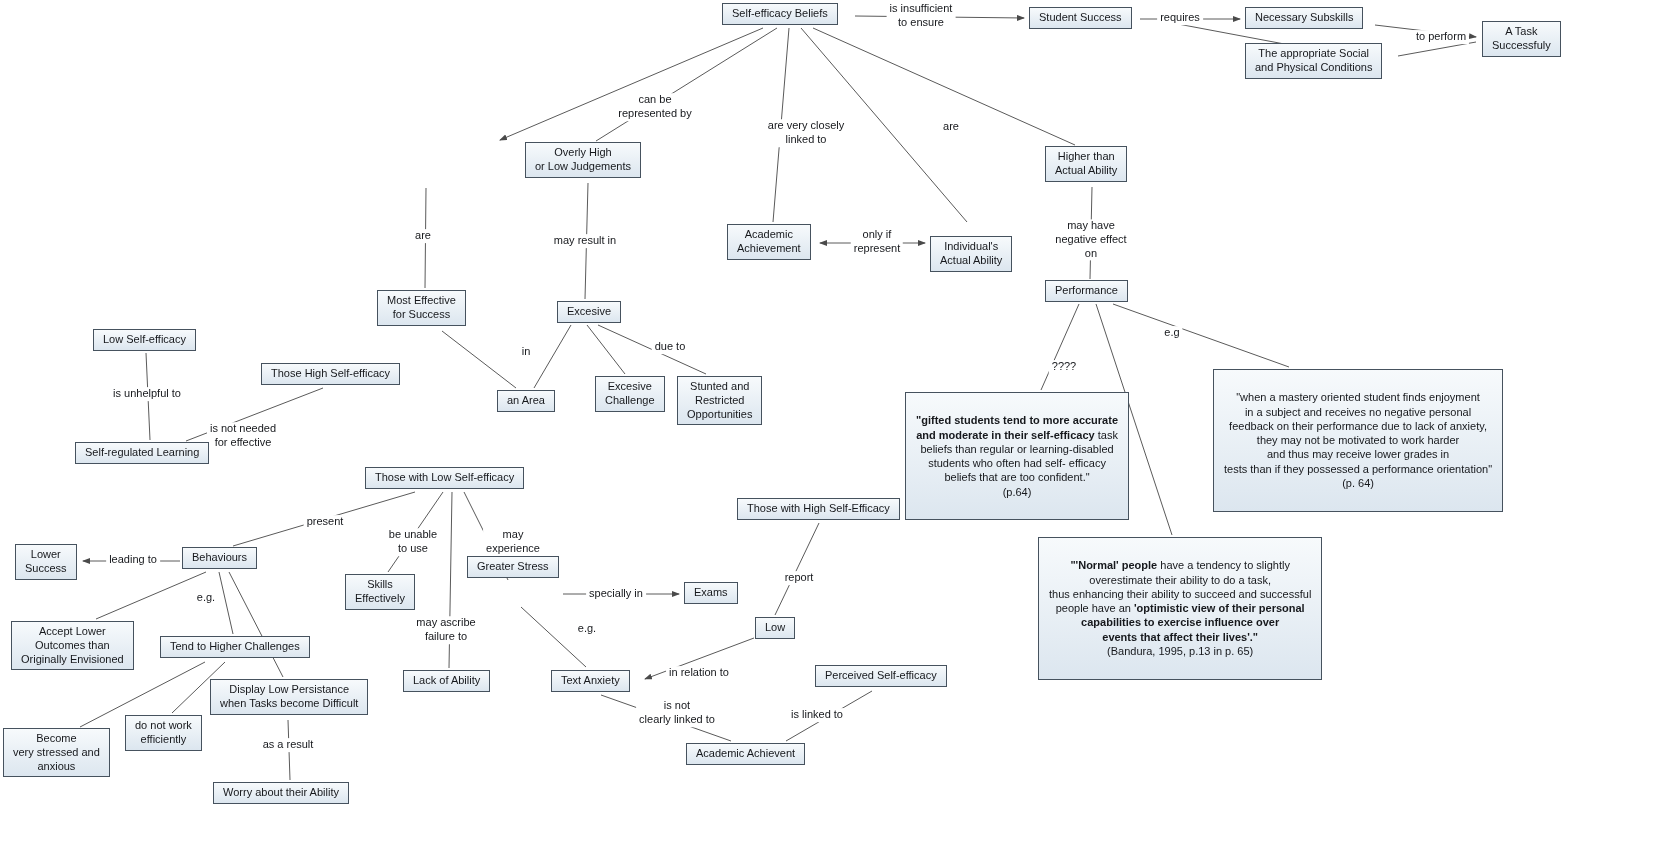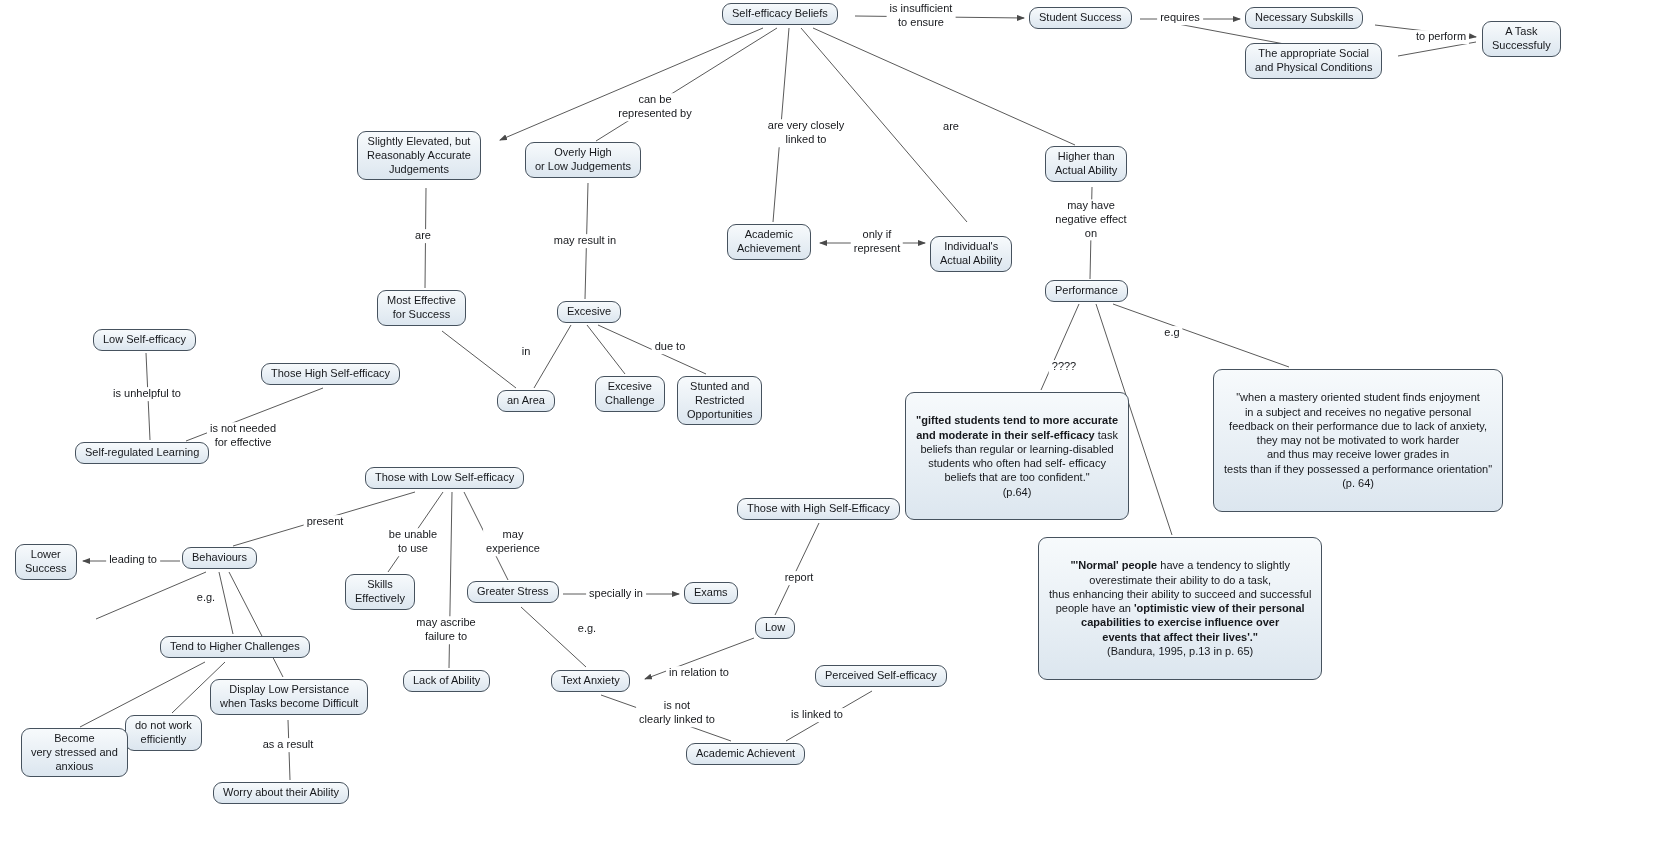--- a/index.html
+++ b/index.html
@@ -8,21 +8,21 @@
   #wires { position:absolute; left:0; top:0; width:1664px; height:860px; z-index:1; }
   .e { stroke:#5a5a5a; stroke-width:1; fill:none; }
   .lbl {
     position:absolute; transform:translate(-50%,-50%);
     background:#ffffff; padding:0 3px; text-align:center;
     white-space:pre-line; font-size:11px; line-height:1.25; color:#16181c; z-index:2;
   }
   .node {
     position:absolute; z-index:3;
     background:linear-gradient(#f7fafc,#dce6ef);
-    border:1px solid #46525e; border-radius:9px;
+    border:1px solid #46525e; border-radius:0;
     padding:3px 9px; text-align:center;
     white-space:pre-line; font-size:11px; line-height:1.25; color:#16181c;
     box-sizing:border-box;
   }
   .quote { padding:6px 10px; line-height:1.3; }
   .b { font-weight:bold; }
   .cite { text-align:center; }
 </style>
 </head>
 <body>
@@ -86,21 +86,21 @@
   <div class="lbl" style="left:1441px;top:37px">to perform</div>
   <div class="lbl" style="left:655px;top:107px">can be
 represented by</div>
   <div class="lbl" style="left:806px;top:133px">are very closely
 linked to</div>
   <div class="lbl" style="left:951px;top:127px">are</div>
   <div class="lbl" style="left:423px;top:236px">are</div>
   <div class="lbl" style="left:585px;top:241px">may result in</div>
   <div class="lbl" style="left:877px;top:242px">only if
 represent</div>
-  <div class="lbl" style="left:1091px;top:220px">may have
+  <div class="lbl" style="left:1091px;top:240px">may have
 negative effect
 on</div>
   <div class="lbl" style="left:526px;top:352px">in</div>
   <div class="lbl" style="left:670px;top:347px">due to</div>
   <div class="lbl" style="left:1172px;top:333px">e.g</div>
   <div class="lbl" style="left:1064px;top:367px">????</div>
   <div class="lbl" style="left:147px;top:394px">is unhelpful to</div>
   <div class="lbl" style="left:243px;top:436px">is not needed
 for effective</div>
   <div class="lbl" style="left:325px;top:522px">present</div>
@@ -121,23 +121,20 @@
   <div class="lbl" style="left:817px;top:715px">is linked to</div>
   <div class="lbl" style="left:288px;top:745px">as a result</div>
 
   <div class="node" style="left:722px;top:3px">Self-efficacy Beliefs</div>
   <div class="node" style="left:1029px;top:7px">Student Success</div>
   <div class="node" style="left:1245px;top:7px">Necessary Subskills</div>
   <div class="node" style="left:1482px;top:21px">A Task
 Successfuly</div>
   <div class="node" style="left:1245px;top:43px">The appropriate Social
 and Physical Conditions</div>
-  <div class="node" style="left:357px;top:131px">Slightly Elevated, but
-Reasonably Accurate
-Judgements</div>
   <div class="node" style="left:525px;top:142px">Overly High
 or Low Judgements</div>
   <div class="node" style="left:1045px;top:146px">Higher than
 Actual Ability</div>
   <div class="node" style="left:727px;top:224px">Academic
 Achievement</div>
   <div class="node" style="left:930px;top:236px">Individual's
 Actual Ability</div>
   <div class="node" style="left:1045px;top:280px">Performance</div>
   <div class="node" style="left:377px;top:290px">Most Effective
@@ -152,32 +149,35 @@
 Restricted
 Opportunities</div>
   <div class="node" style="left:75px;top:442px">Self-regulated Learning</div>
   <div class="node" style="left:365px;top:467px">Those with Low Self-efficacy</div>
   <div class="node" style="left:737px;top:498px">Those with High Self-Efficacy</div>
   <div class="node" style="left:15px;top:544px">Lower
 Success</div>
   <div class="node" style="left:182px;top:547px">Behaviours</div>
   <div class="node" style="left:345px;top:574px">Skills
 Effectively</div>
-  <div class="node" style="left:467px;top:581px">Greater Stress</div>
+  <div class="node" style="left:467px;top:556px">Greater Stress</div>
   <div class="node" style="left:684px;top:582px">Exams</div>
   <div class="node" style="left:755px;top:617px">Low</div>
+  <div class="node" style="left:11px;top:621px">Accept Lower
+Outcomes than
+Originally Envisioned</div>
   <div class="node" style="left:160px;top:636px">Tend to Higher Challenges</div>
   <div class="node" style="left:403px;top:670px">Lack of Ability</div>
   <div class="node" style="left:551px;top:670px">Text Anxiety</div>
   <div class="node" style="left:815px;top:665px">Perceived Self-efficacy</div>
   <div class="node" style="left:210px;top:679px">Display Low Persistance
 when Tasks become Difficult</div>
   <div class="node" style="left:125px;top:715px">do not work
 efficiently</div>
-  <div class="node" style="left:21px;top:728px">Become
+  <div class="node" style="left:3px;top:728px">Become
 very stressed and
 anxious</div>
   <div class="node" style="left:686px;top:743px">Academic Achievent</div>
   <div class="node" style="left:213px;top:782px">Worry about their Ability</div>
 
   <div class="node quote" style="left:905px;top:392px">
     <span class="b">"gifted students tend to more accurate
 and moderate in their self-efficacy </span><span>task
 beliefs than regular or learning-disabled
 students who often had self- efficacy

